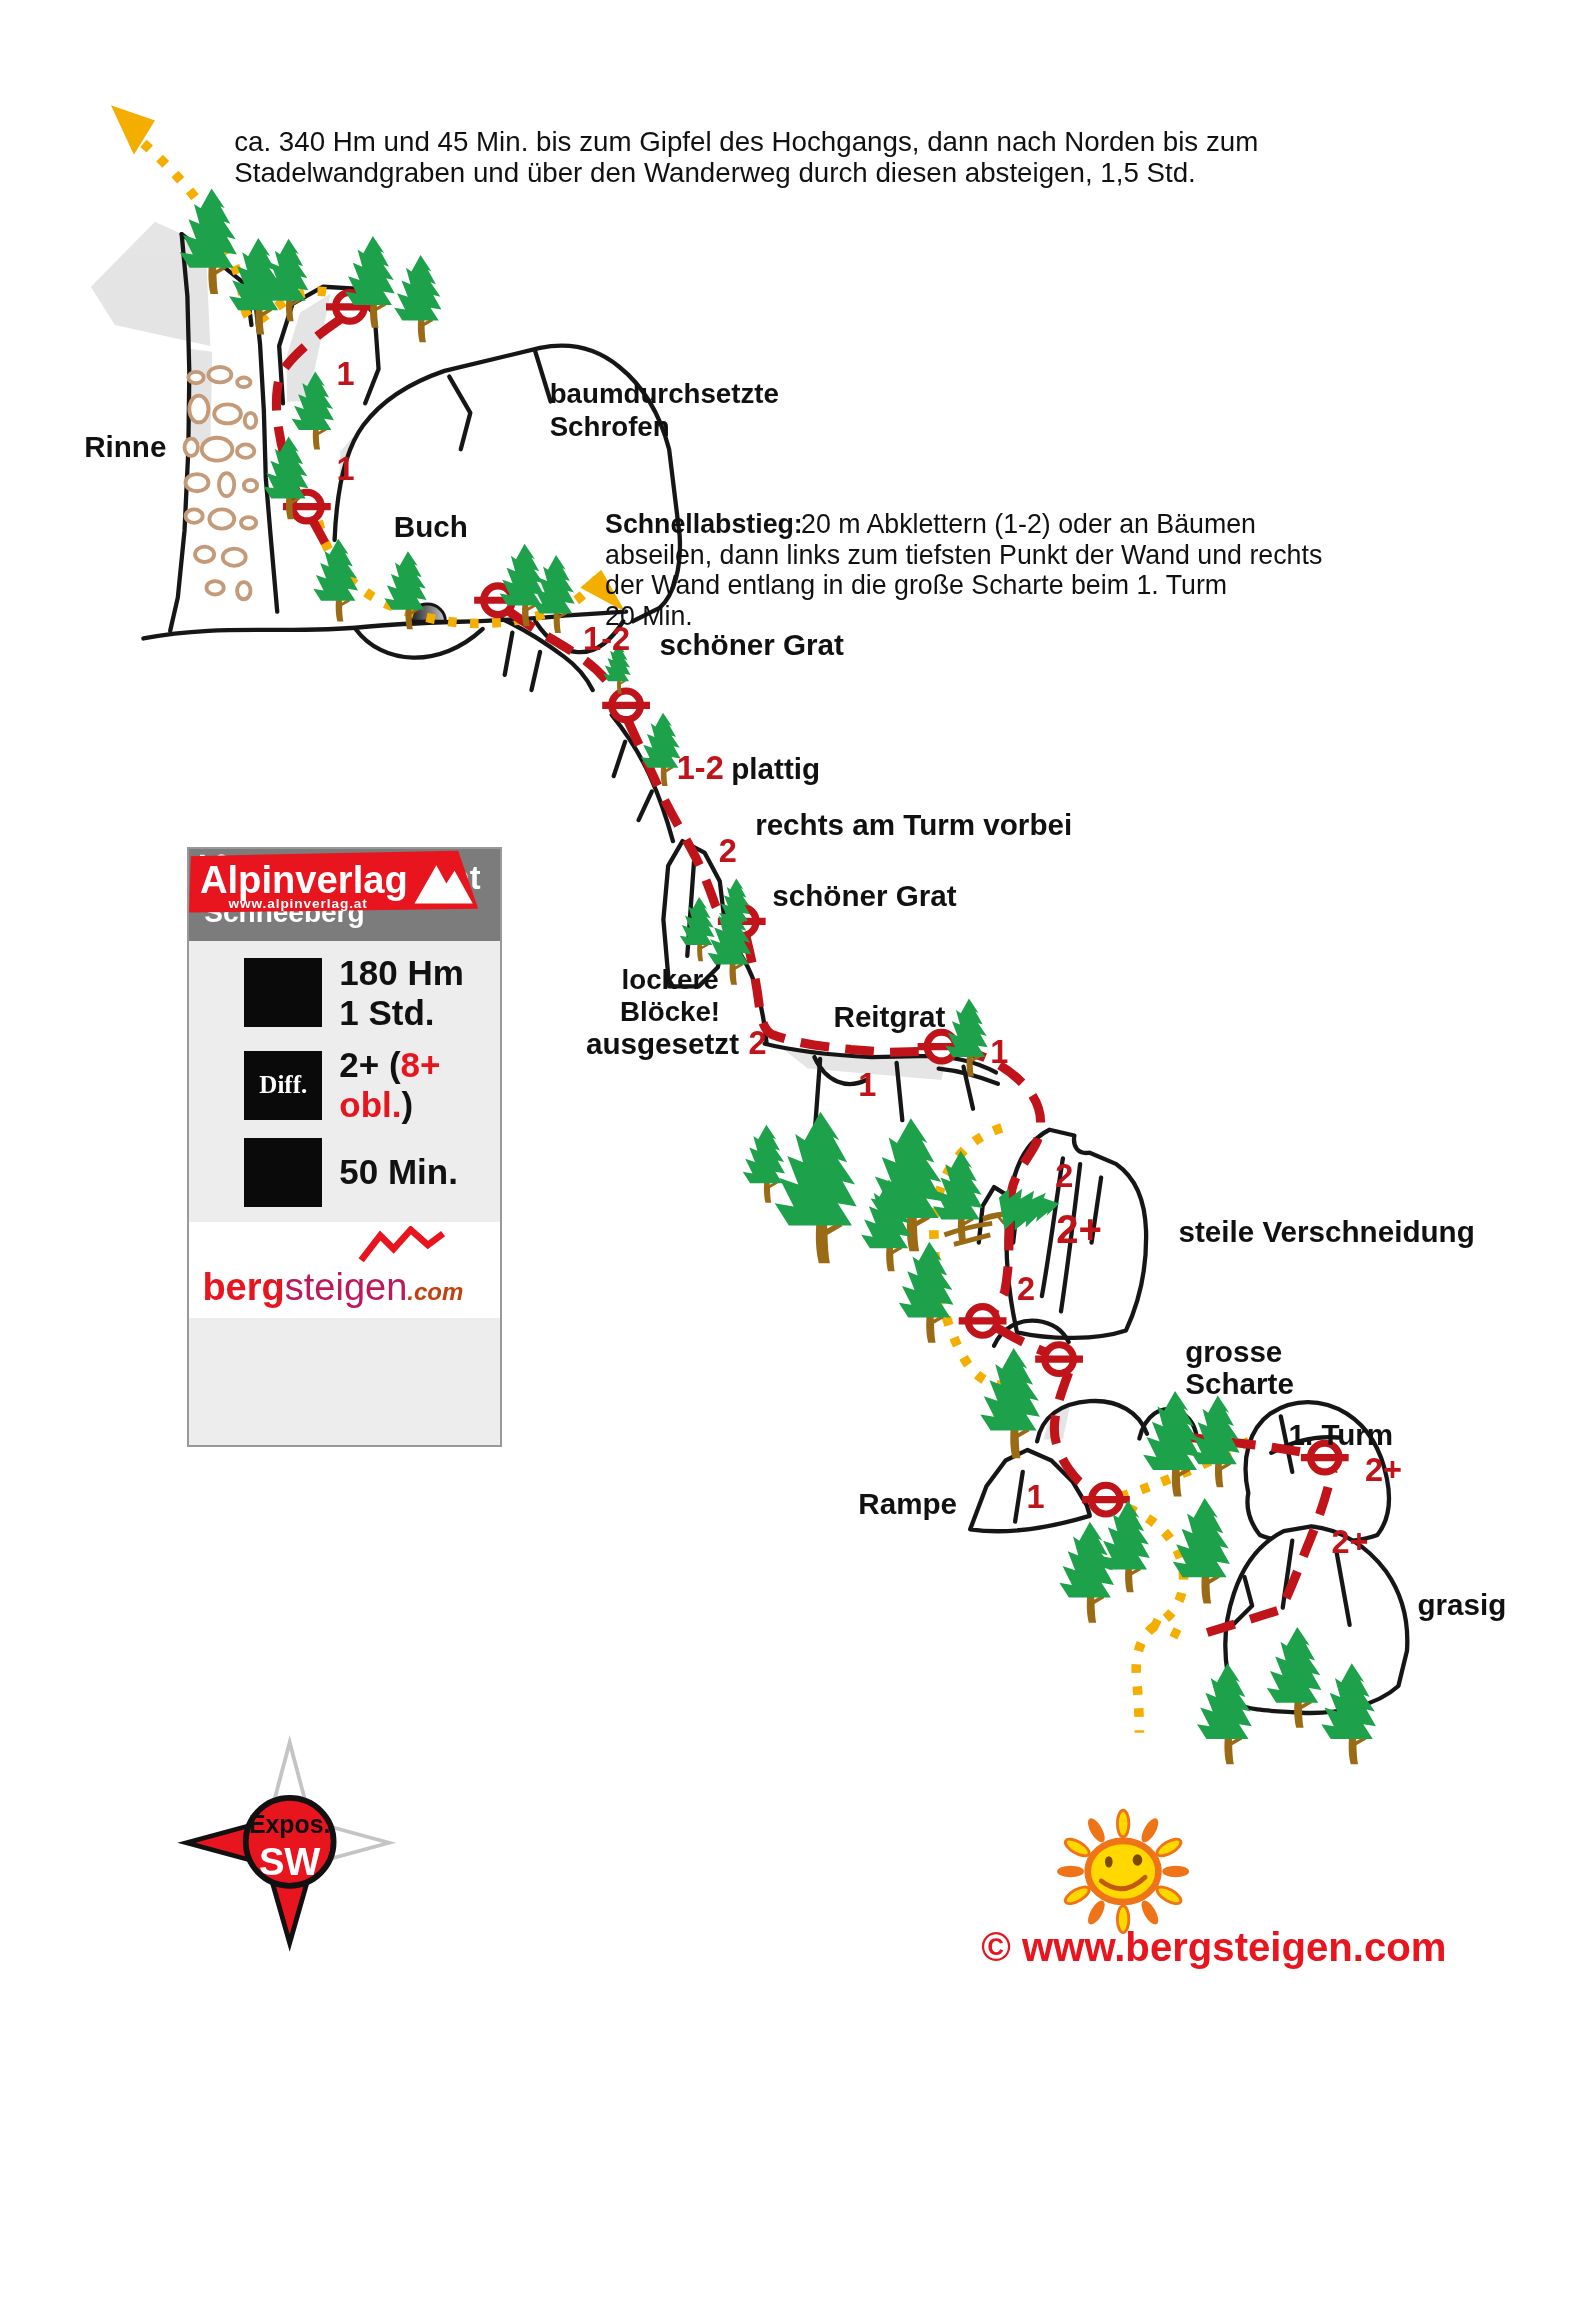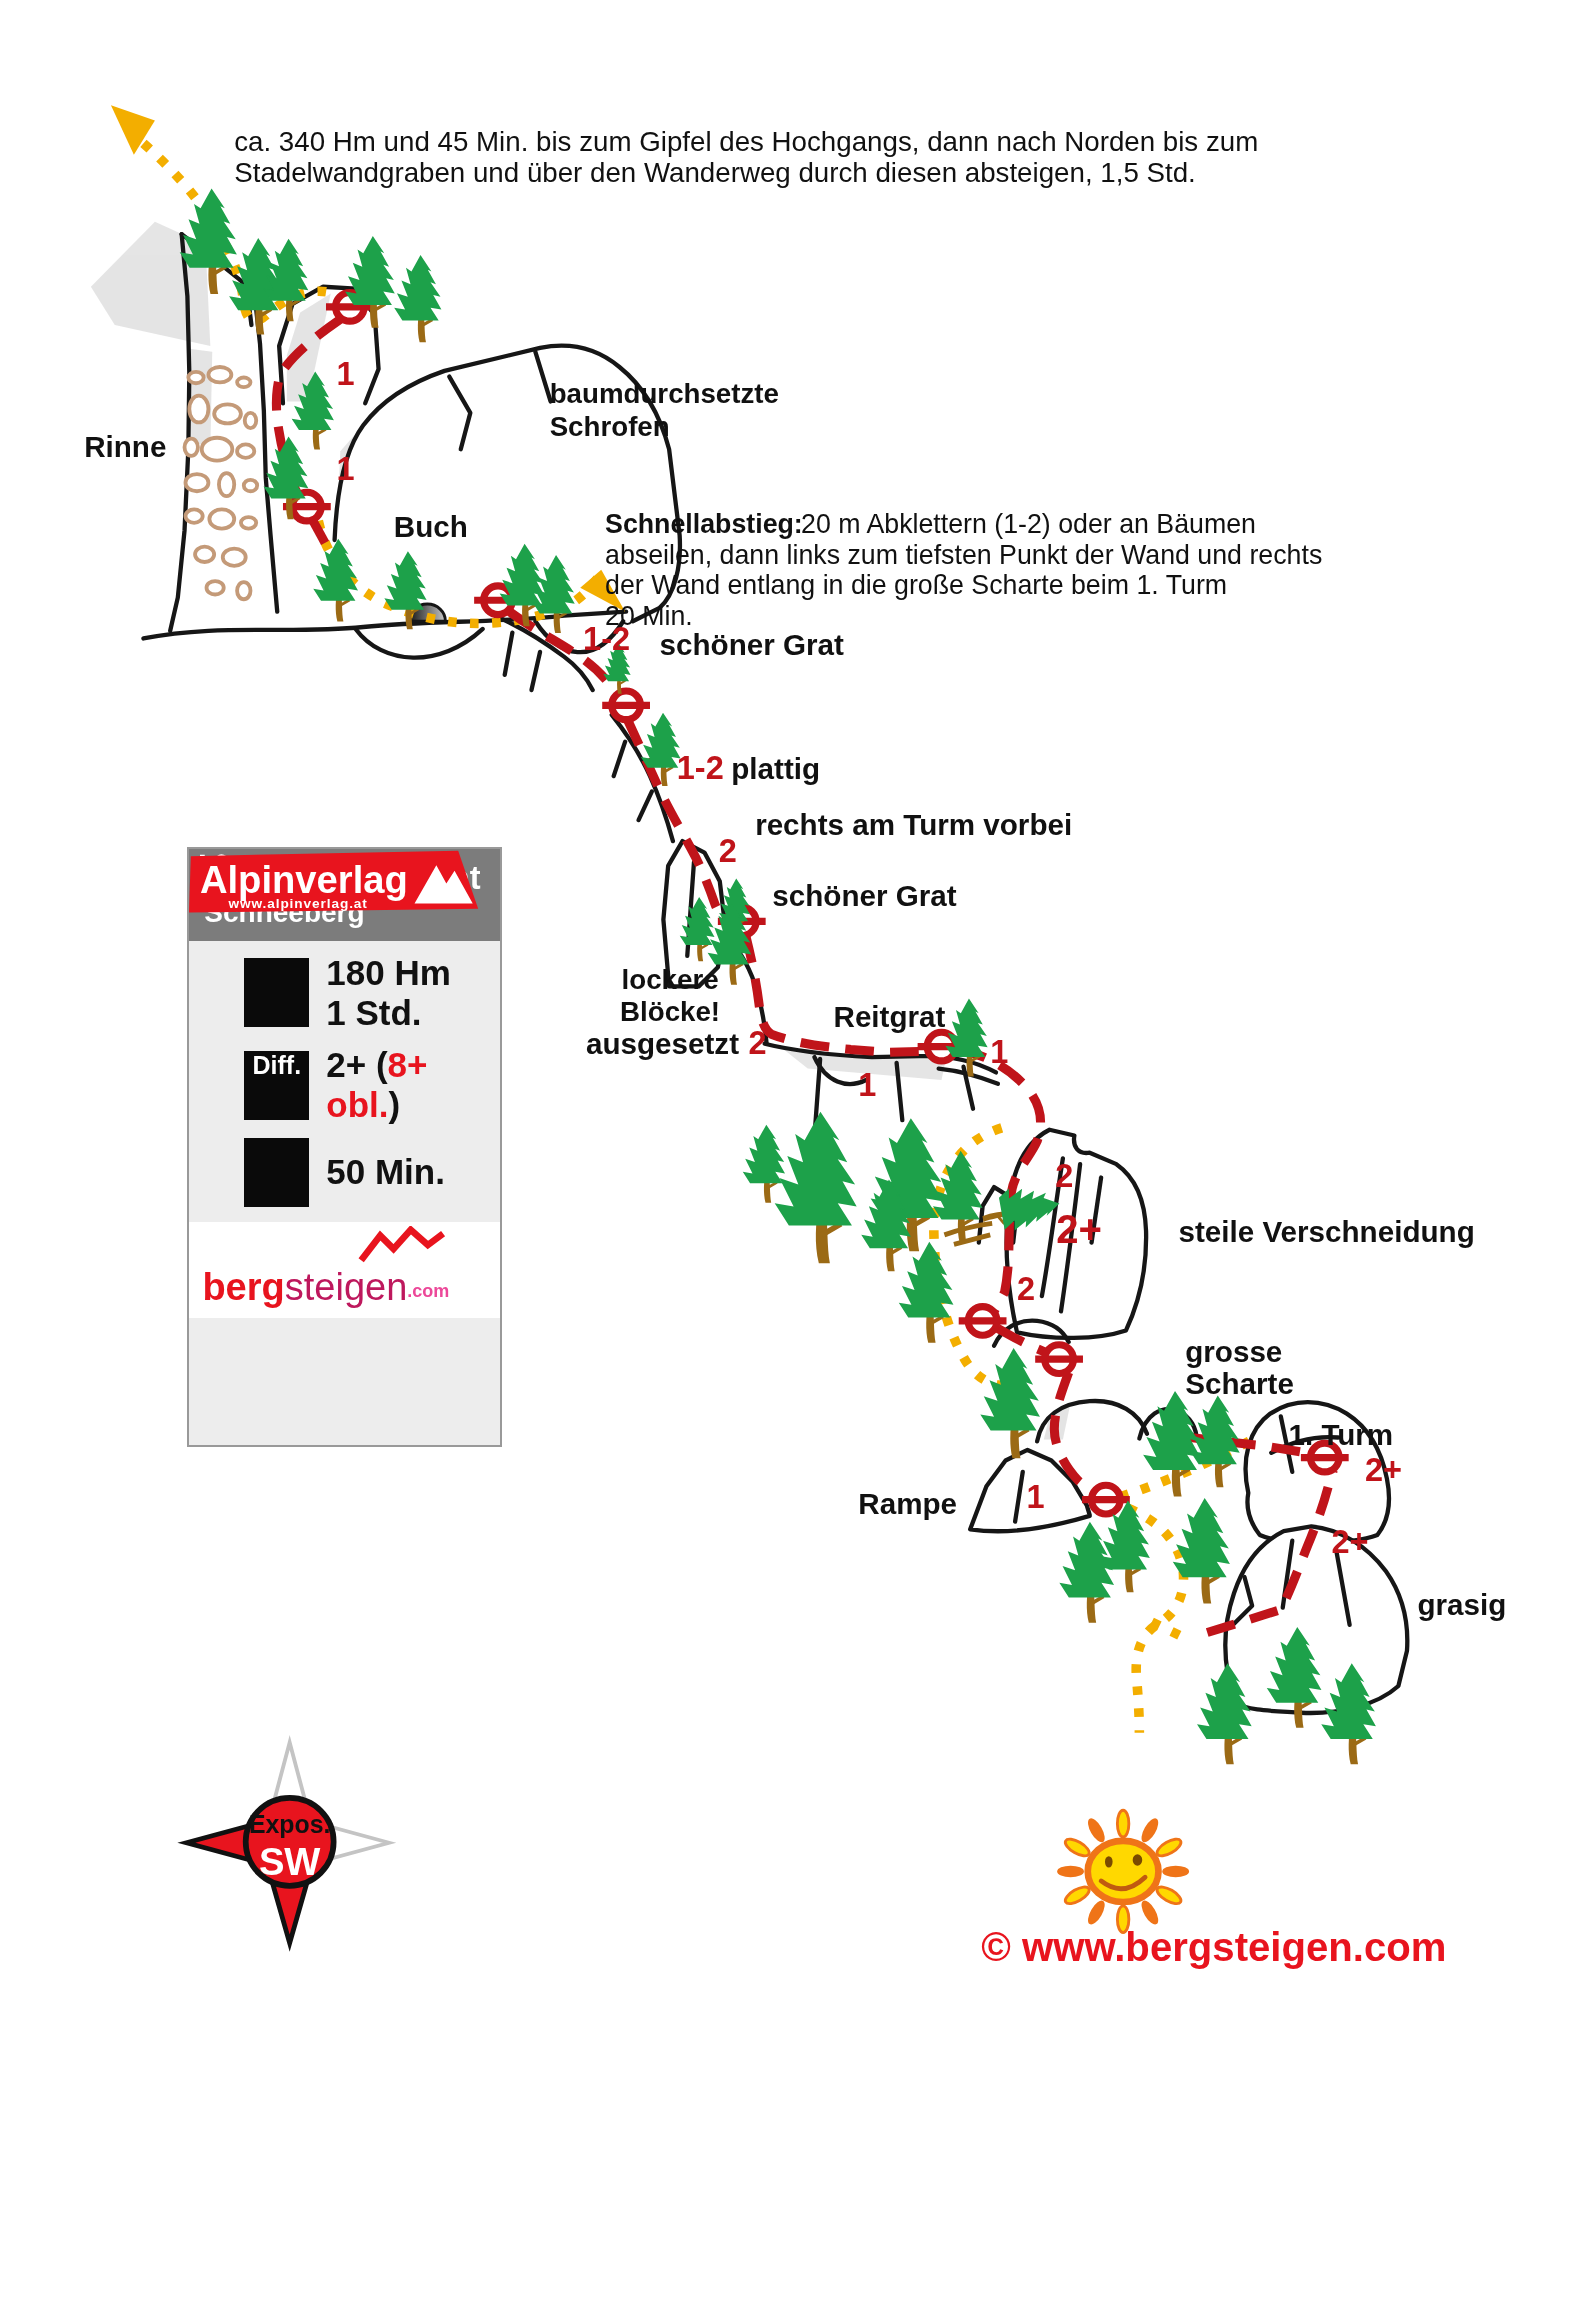--- a/index.html
+++ b/index.html
@@ -17,30 +17,30 @@
   .t-compass-label{font-weight:bold;font-size:26px;fill:#111;}
   .t-compass-dir{font-weight:bold;font-size:40px;fill:#fff;}
   .t-copy{font-weight:bold;font-size:42px;fill:#e8141e;}
 
   .infobox{position:absolute;left:187px;top:847px;width:315px;height:600px;
            border:2.9px solid #999;background:#ededed;box-sizing:border-box;}
   .ib-header{background:#7c7c7c;color:#fff;padding:9.6px 15.3px 11.5px 15.3px;}
   .ib-title{font-weight:bold;font-size:32.5px;line-height:38px;}
   .ib-sub{font-weight:bold;font-size:28px;line-height:32.5px;}
   .ib-row{display:flex;align-items:center;gap:17px;margin:12.4px 13.4px 0 15.3px;padding-left:40px;}
-  .tile{width:65px;height:69px;background:#0a0a0a;flex:0 0 auto;display:flex;
-        justify-content:center;}
+  .tile{width:78px;height:69px;background:#0a0a0a;flex:0 0 auto;display:flex;
+        align-items:center;justify-content:center;font-family:Liberation Serif, serif;}
   .tile-diff{color:#fff;font-weight:bold;font-size:25px;}
   .ib-val{font-weight:bold;font-size:35px;color:#111;line-height:40px;}
   .ib-val .red{color:#e8141e;}
   .ib-brand{position:relative;background:#fff;margin-top:15.3px;height:84px;
             display:flex;align-items:flex-end;padding:0 0 11.5px 13.4px;text-align:center;}
   .ib-brand .b1{color:#e8141e;font-weight:bold;font-size:38px;line-height:38px;}
   .ib-brand .b2{color:#be185d;font-weight:normal;font-size:38px;line-height:38px;}
-  .ib-brand .b3{color:#ec4899;font-weight:bold;font-size:18px;line-height:29px;}
+  .ib-brand .b3{color:#c2410c;font-weight:bold;font-size:24px;line-height:29px;font-style:italic;}
   .zig{position:absolute;left:168px;top:3.8px;}
   .ib-pub{margin:7.6px 9.6px 0 9.6px;height:67px;}
   .pub-name{font-weight:bold;font-size:42px;fill:#fff;font-family:"Liberation Sans",sans-serif;}
   .pub-url{font-weight:bold;font-size:15px;fill:#fff;letter-spacing:1px;font-family:"Liberation Sans",sans-serif;}
 </style>
 </head>
 <body>
 
 <div id="canvas">
 

